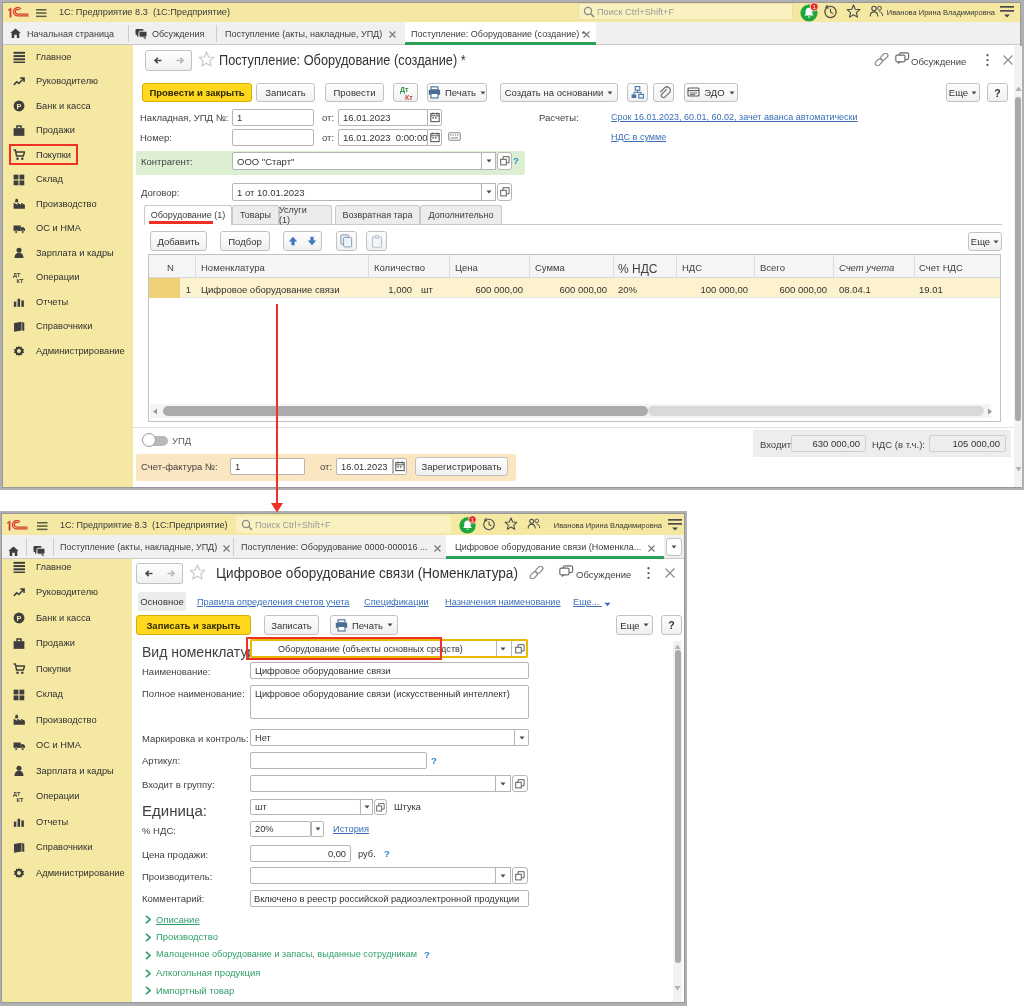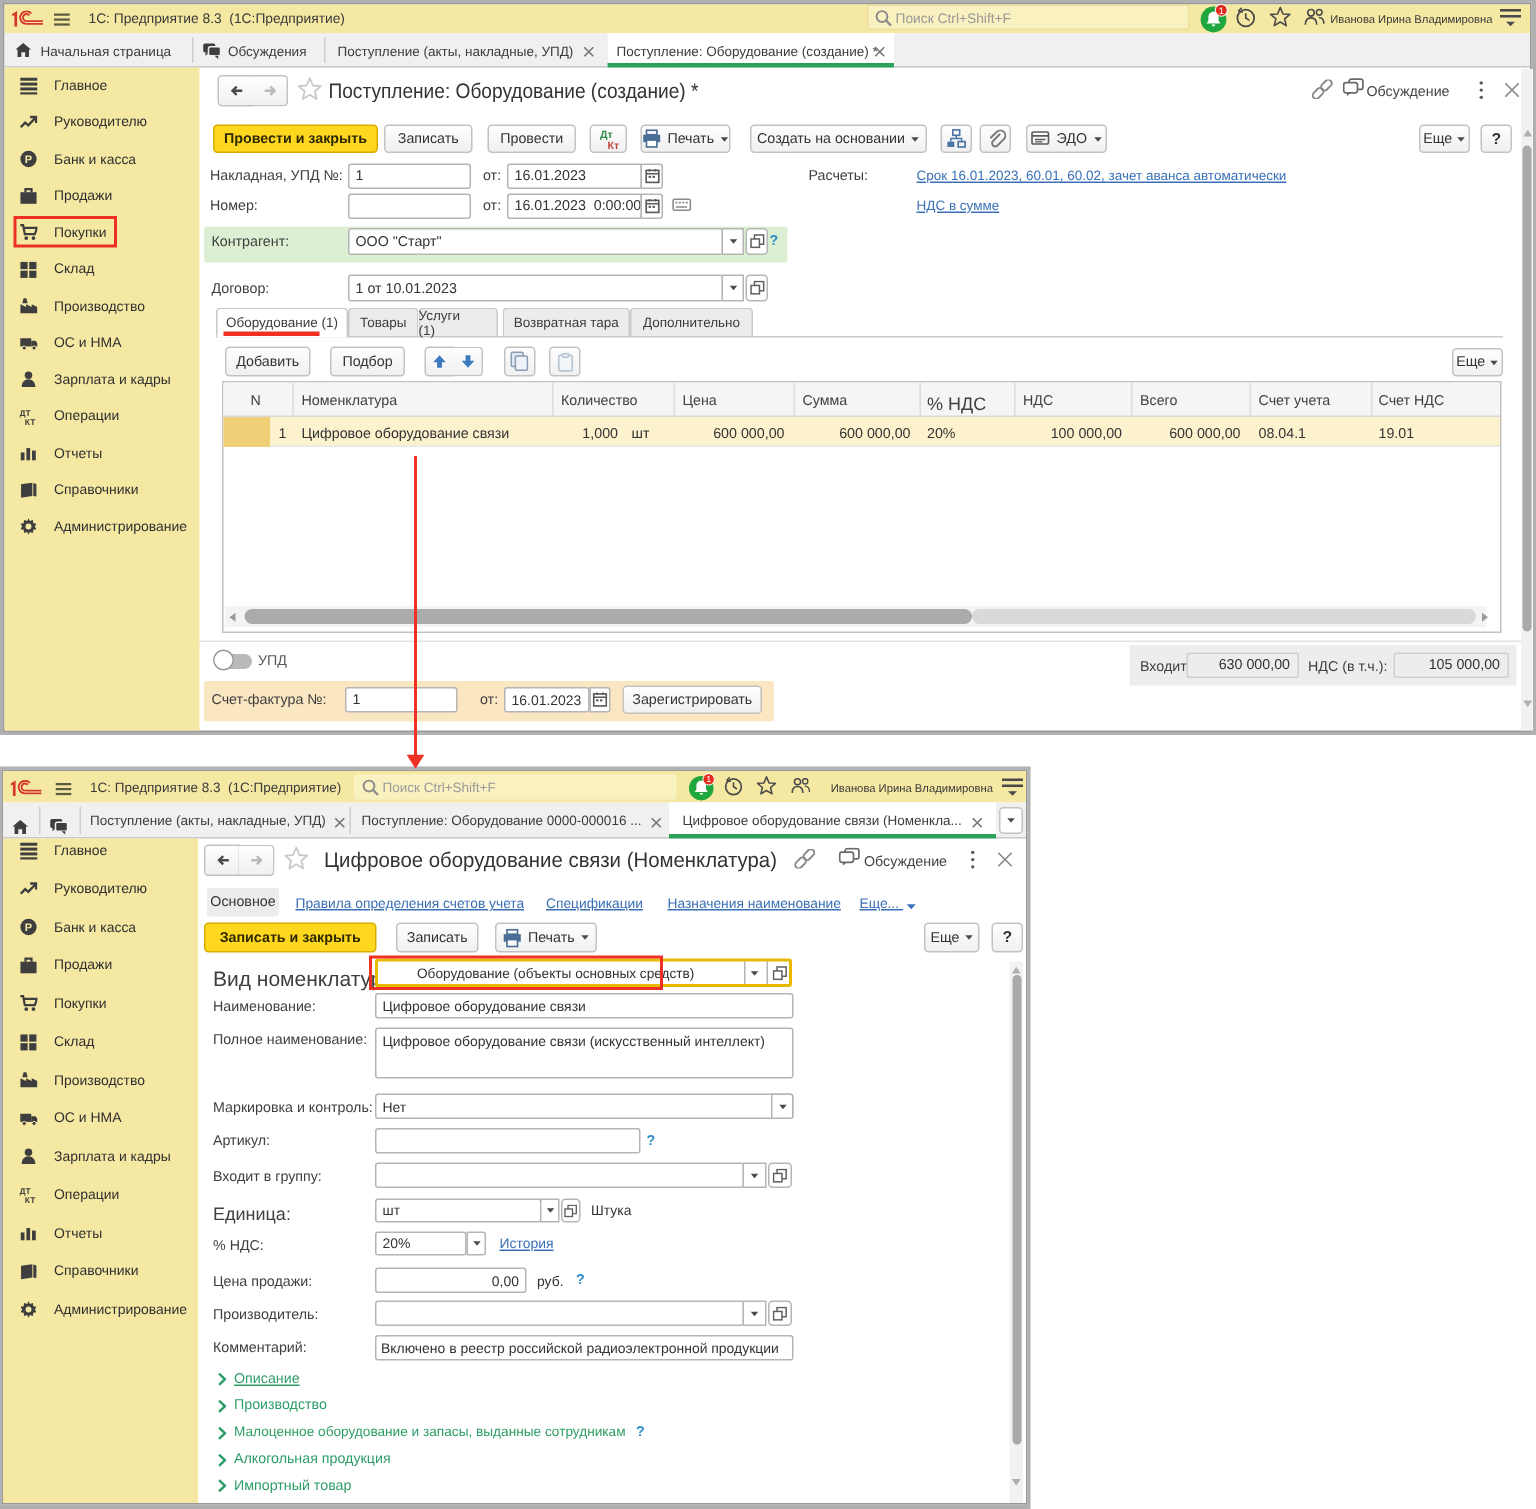--- a/index.html
+++ b/index.html
@@ -366,21 +366,21 @@
 <div class="a " style="left:914px;top:255px;width:1px;height:43px;background:#dcdcdc;"></div>
 <div class="a " style="left:416px;top:278px;width:1px;height:20px;background:#e4dcc0;"></div>
 <div class="a" style="left:167px;top:262px;font-size:9.5px;color:#3f3f3f;white-space:nowrap;">N</div>
 <div class="a" style="left:201px;top:262px;font-size:9.5px;color:#3f3f3f;white-space:nowrap;">Номенклатура</div>
 <div class="a" style="left:374px;top:262px;font-size:9.5px;color:#3f3f3f;white-space:nowrap;">Количество</div>
 <div class="a" style="left:455px;top:262px;font-size:9.5px;color:#3f3f3f;white-space:nowrap;">Цена</div>
 <div class="a" style="left:535px;top:262px;font-size:9.5px;color:#3f3f3f;white-space:nowrap;">Сумма</div>
 <div class="a" style="left:618px;top:262px;font-size:12px;color:#3f3f3f;white-space:nowrap;">% НДС</div>
 <div class="a" style="left:682px;top:262px;font-size:9.5px;color:#3f3f3f;white-space:nowrap;">НДС</div>
 <div class="a" style="left:760px;top:262px;font-size:9.5px;color:#3f3f3f;white-space:nowrap;">Всего</div>
-<div class="a" style="left:839px;top:262px;font-size:9.5px;color:#3f3f3f;white-space:nowrap;">Счет учета</div>
+<div class="a" style="left:839px;top:262px;font-size:9.5px;color:#3f3f3f;white-space:nowrap;font-style:italic;">Счет учета</div>
 <div class="a" style="left:919px;top:262px;font-size:9.5px;color:#3f3f3f;white-space:nowrap;">Счет НДС</div>
 <div class="a " style="left:149px;top:278px;width:851px;height:20px;background:#fcf2ce;border-bottom:1px solid #e8e8e8;"></div>
 <div class="a " style="left:149px;top:278px;width:31px;height:20px;background:#efd077;"></div>
 <div class="a" style="right:833px;top:284px;font-size:9.5px;color:#333;white-space:nowrap;">1</div>
 <div class="a" style="left:201px;top:284px;font-size:9.5px;color:#333;white-space:nowrap;">Цифровое оборудование связи</div>
 <div class="a" style="right:612px;top:284px;font-size:9.5px;color:#333;white-space:nowrap;">1,000</div>
 <div class="a" style="left:421px;top:284px;font-size:9.5px;color:#333;white-space:nowrap;">шт</div>
 <div class="a" style="right:501px;top:284px;font-size:9.5px;color:#333;white-space:nowrap;">600 000,00</div>
 <div class="a" style="right:417px;top:284px;font-size:9.5px;color:#333;white-space:nowrap;">600 000,00</div>
 <div class="a" style="left:618px;top:284px;font-size:9.5px;color:#333;white-space:nowrap;">20%</div>
@@ -690,21 +690,21 @@
     <svg width="6" height="4" viewBox="0 0 6 4">
       <path d="M0.5 0.5 L5.5 0.5 L3 3.5 Z" fill="#4a4a4a"></path>
     </svg>
   </div>
 <div class="a fc btn" style="left:512px;top:775px;width:16px;height:17px;font-size:9.5px;background:#fff;border-color:#b5b5b5;">
     <svg width="10" height="10" viewBox="0 0 10 10">
       <rect x="0.7" y="3.3" width="5.6" height="5.6" fill="none" stroke="#5f5f5f" stroke-width="1"></rect>
       <path d="M3 3.3 L3 0.7 L9.1 0.7 L9.1 6.8 L6.5 6.8" fill="none" stroke="#5f5f5f" stroke-width="1"></path>
     </svg>
   </div>
-<div class="a" style="left:142px;top:802px;font-size:12px;color:#3f3f3f;white-space:nowrap;">Единица:</div>
+<div class="a" style="left:142px;top:802px;font-size:15px;color:#3f3f3f;white-space:nowrap;">Единица:</div>
 <div class="a inp" style="left:250px;top:799px;width:111px;height:16px;font-size:9.3px;padding:0 4px;">
     <span style="white-space:nowrap">шт</span>
   </div>
 <div class="a fc btn" style="left:360px;top:799px;width:13px;height:16px;font-size:9.5px;border-radius:0;background:#fff;border-color:#b5b5b5;">
     <svg width="6" height="4" viewBox="0 0 6 4">
       <path d="M0.5 0.5 L5.5 0.5 L3 3.5 Z" fill="#4a4a4a"></path>
     </svg>
   </div>
 <div class="a fc btn" style="left:374px;top:799px;width:13px;height:16px;font-size:9.5px;background:#fff;border-color:#b5b5b5;">
     <svg width="9" height="9" viewBox="0 0 10 10">

